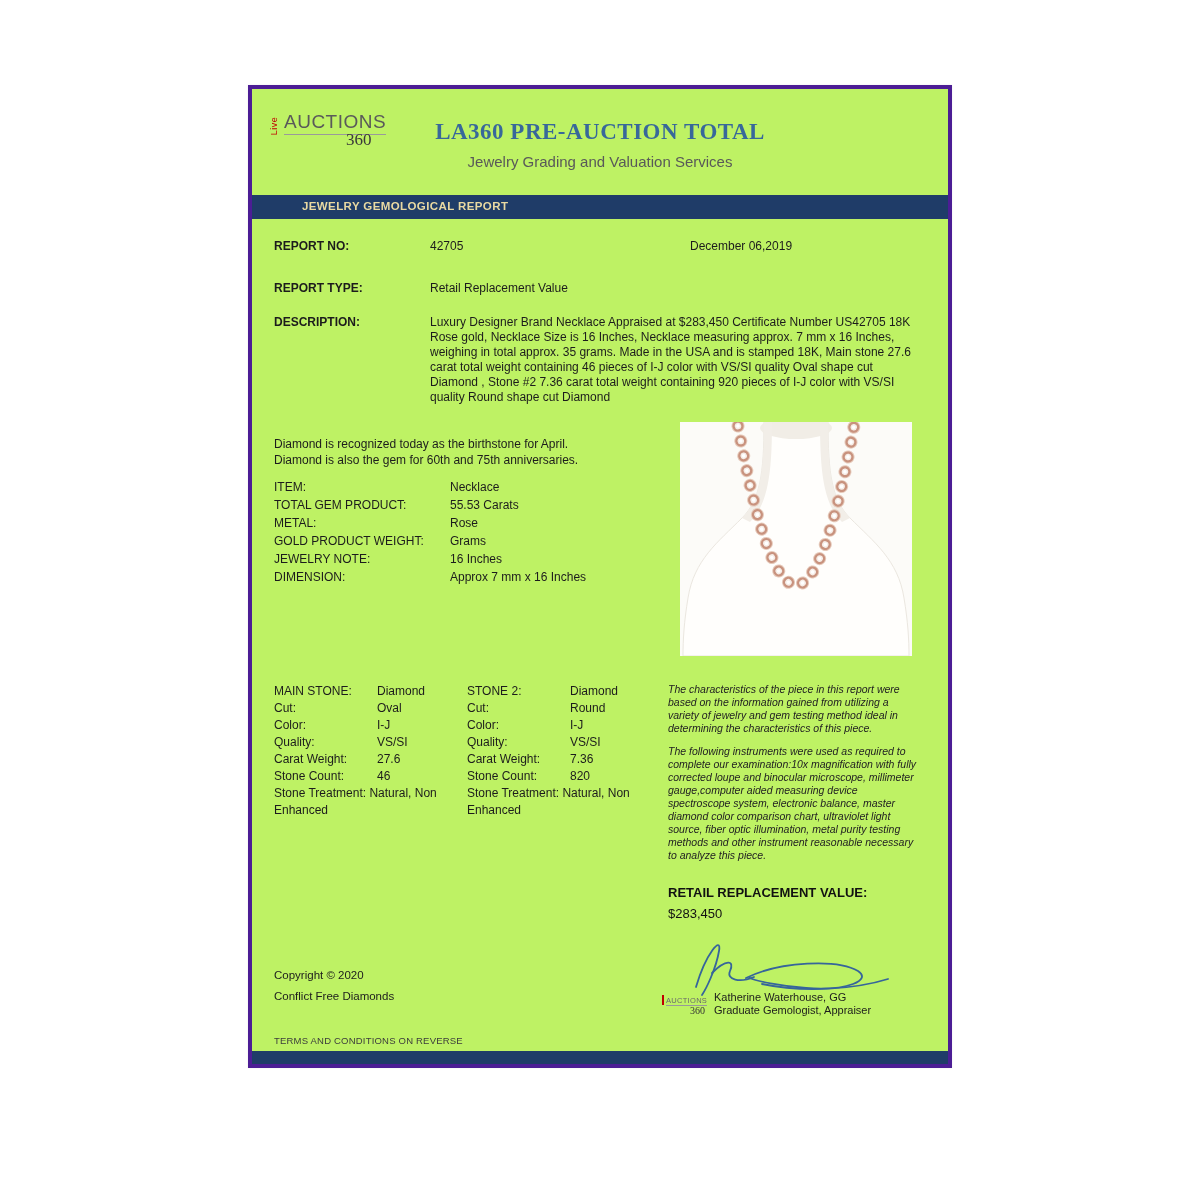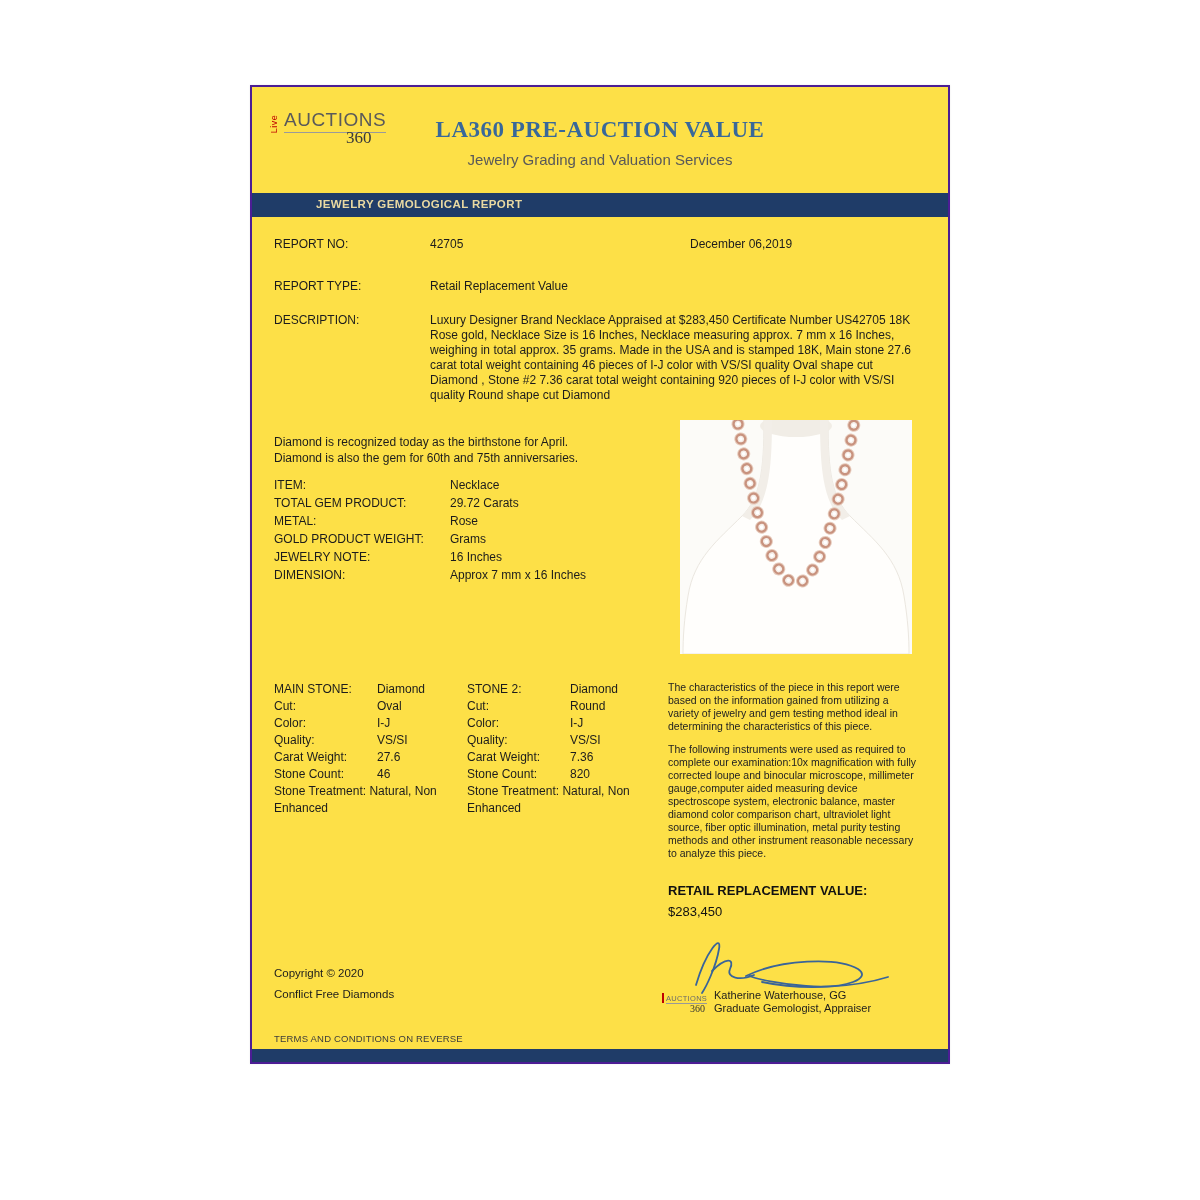--- a/index.html
+++ b/index.html
@@ -1,42 +1,42 @@
 <!DOCTYPE html>
 <html><head>
 <meta charset="utf-8">
 <style>
   html,body{margin:0;padding:0;background:#ffffff;font-family:"Liberation Sans",sans-serif;color:#222;}
-  .page{position:relative;width:696px;height:975px;margin:85px auto 28px auto;background:#fde047;border:2px solid #4c1d95;box-shadow:0 0 2px rgba(0,0,0,.08);}
+  .page{position:relative;width:696px;height:975px;margin:85px auto 28px auto;background:#bef264;border:4px solid #4c1d95;box-shadow:0 0 2px rgba(0,0,0,.08);}
   
   .logo{position:absolute;left:22px;top:16px;width:130px;height:46px;}
   .logo-live{position:absolute;left:-9px;top:16px;color:#c00000;font-size:9px;letter-spacing:.5px;transform:rotate(-90deg);}
   .logo-auctions{position:absolute;left:10px;top:6px;font-size:19px;color:#5a5a5a;letter-spacing:.5px;border-bottom:1px solid #9a9a9a;padding-bottom:1px;}
   .logo-360{position:absolute;left:72px;top:25px;font-family:"Liberation Serif",serif;font-size:17px;color:#3a3a3a;}
   .title{position:absolute;left:0;right:0;top:30px;text-align:center;font-family:"Liberation Serif",serif;font-weight:bold;font-size:23px;letter-spacing:.5px;color:#38689a;}
   .subtitle{position:absolute;left:0;right:0;top:64px;text-align:center;font-size:15px;color:#595959;}
   .band{position:absolute;left:0;right:0;top:106px;height:24px;background:#1f3c68;}
-  .band span{display:block;padding:5px 0 0 64px;font-size:11.5px;font-weight:bold;letter-spacing:.4px;color:#e9d9a2;}
+  .band span{display:block;padding:5px 0 0 50px;font-size:11.5px;font-weight:bold;letter-spacing:.4px;color:#e9d9a2;}
   
   .row{position:absolute;left:22px;font-size:12px;color:#1c1c1c;}
-  .lbl{display:inline-block;width:156px;font-weight:normal;vertical-align:top;}
+  .lbl{display:inline-block;width:156px;font-weight:bold;vertical-align:top;}
   .val{display:inline-block;vertical-align:top;}
   .date{position:absolute;left:438px;top:150px;font-size:12px;color:#1c1c1c;}
   .desc{position:absolute;left:178px;top:226px;width:482px;font-size:12px;line-height:15px;color:#1c1c1c;}
   .intro{position:absolute;left:22px;top:347px;width:400px;font-size:12px;line-height:16px;color:#1c1c1c;}
   
   .item-row .lbl2{display:inline-block;width:176px;font-weight:normal;font-size:12px;}
   .item-row .val2{font-size:12px;}
   
   .photo{position:absolute;left:428px;top:333px;width:232px;height:234px;overflow:hidden;}
   
   .stone-col{position:absolute;font-size:12px;line-height:17px;color:#1c1c1c;}
   .s-lbl{display:inline-block;width:103px;vertical-align:top;}
   .s-title{font-weight:normal;}
-  .notes{position:absolute;left:416px;top:594px;width:250px;font-size:10.5px;line-height:13px;color:#222;}
+  .notes{position:absolute;left:416px;top:594px;width:250px;font-size:10.5px;line-height:13px;color:#222;font-style:italic;}
   .notes p{margin:0 0 10px 0;}
   .rrv-label{position:absolute;left:416px;top:796px;font-size:13px;font-weight:bold;color:#111;}
   .rrv-value{position:absolute;left:416px;top:817px;font-size:13px;color:#111;}
   
   .sig{position:absolute;left:430px;top:842px;width:220px;height:66px;}
   .sig-logo{position:absolute;left:408px;top:905px;width:48px;height:26px;}
   .sig-logo .a{position:absolute;left:6px;top:2px;font-size:7.5px;color:#6a6a6a;letter-spacing:.3px;border-bottom:1px solid #999;}
   .sig-logo .bar{position:absolute;left:2px;top:1px;width:2px;height:10px;background:#c00000;}
   .sig-logo .n{position:absolute;left:30px;top:11px;font-family:"Liberation Serif",serif;font-size:10px;color:#333;}
   .sig-name{position:absolute;left:462px;top:902px;font-size:11px;color:#1c1c1c;line-height:13px;}
@@ -49,21 +49,21 @@
 </head>
 <body>
 
 <div class="page">
 
   <div class="logo">
     <span class="logo-live">Live</span>
     <span class="logo-auctions">AUCTIONS</span>
     <span class="logo-360">360</span>
   </div>
-  <div class="title">LA360 PRE-AUCTION VALUE</div>
+  <div class="title">LA360 PRE-AUCTION TOTAL</div>
   <div class="subtitle">Jewelry Grading and Valuation Services</div>
   <div class="band">
     <span>JEWELRY GEMOLOGICAL REPORT</span>
   </div>
 
   <div class="row" style="top:150px">
     <span class="lbl">REPORT NO:</span><span class="val">42705</span>
   </div>
   <div class="date">December 06,2019</div>
 
@@ -78,21 +78,21 @@
 
   <div class="intro">
     <div>Diamond is recognized today as the birthstone for April.</div>
     <div>Diamond is also the gem for 60th and 75th anniversaries.</div>
   </div>
 
   <div class="row item-row" style="top:391px">
     <span class="lbl2">ITEM:</span><span class="val2">Necklace</span>
   </div>
   <div class="row item-row" style="top:409px">
-    <span class="lbl2">TOTAL GEM PRODUCT:</span><span class="val2">29.72 Carats</span>
+    <span class="lbl2">TOTAL GEM PRODUCT:</span><span class="val2">55.53 Carats</span>
   </div>
   <div class="row item-row" style="top:427px">
     <span class="lbl2">METAL:</span><span class="val2">Rose</span>
   </div>
   <div class="row item-row" style="top:445px">
     <span class="lbl2">GOLD PRODUCT WEIGHT:</span><span class="val2">Grams</span>
   </div>
   <div class="row item-row" style="top:463px">
     <span class="lbl2">JEWELRY NOTE:</span><span class="val2">16 Inches</span>
   </div>

